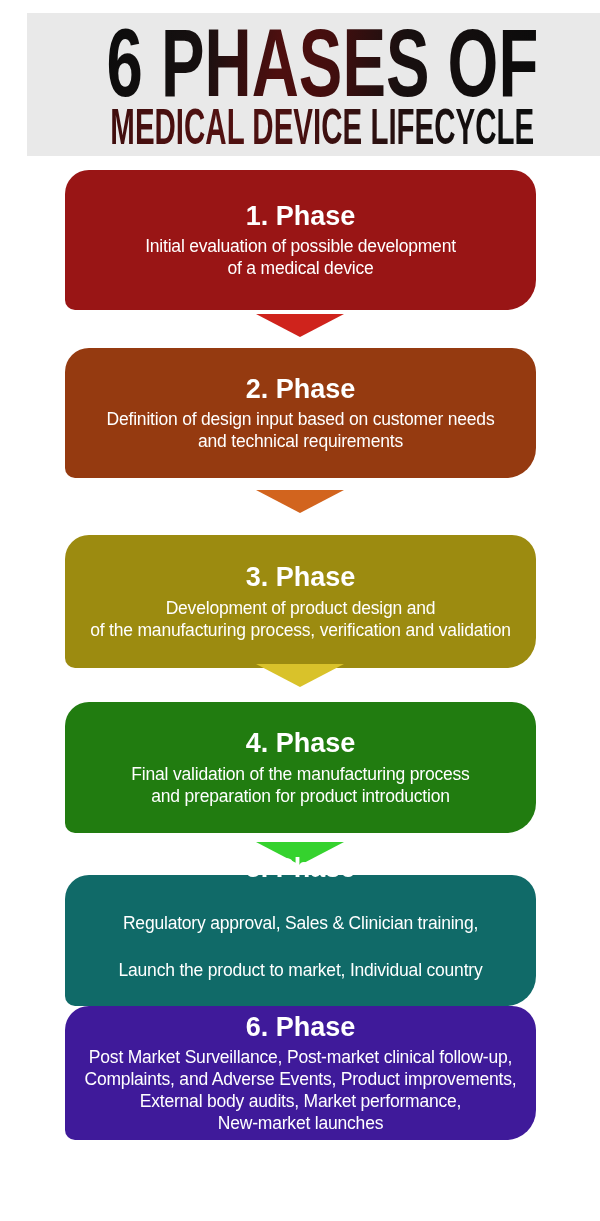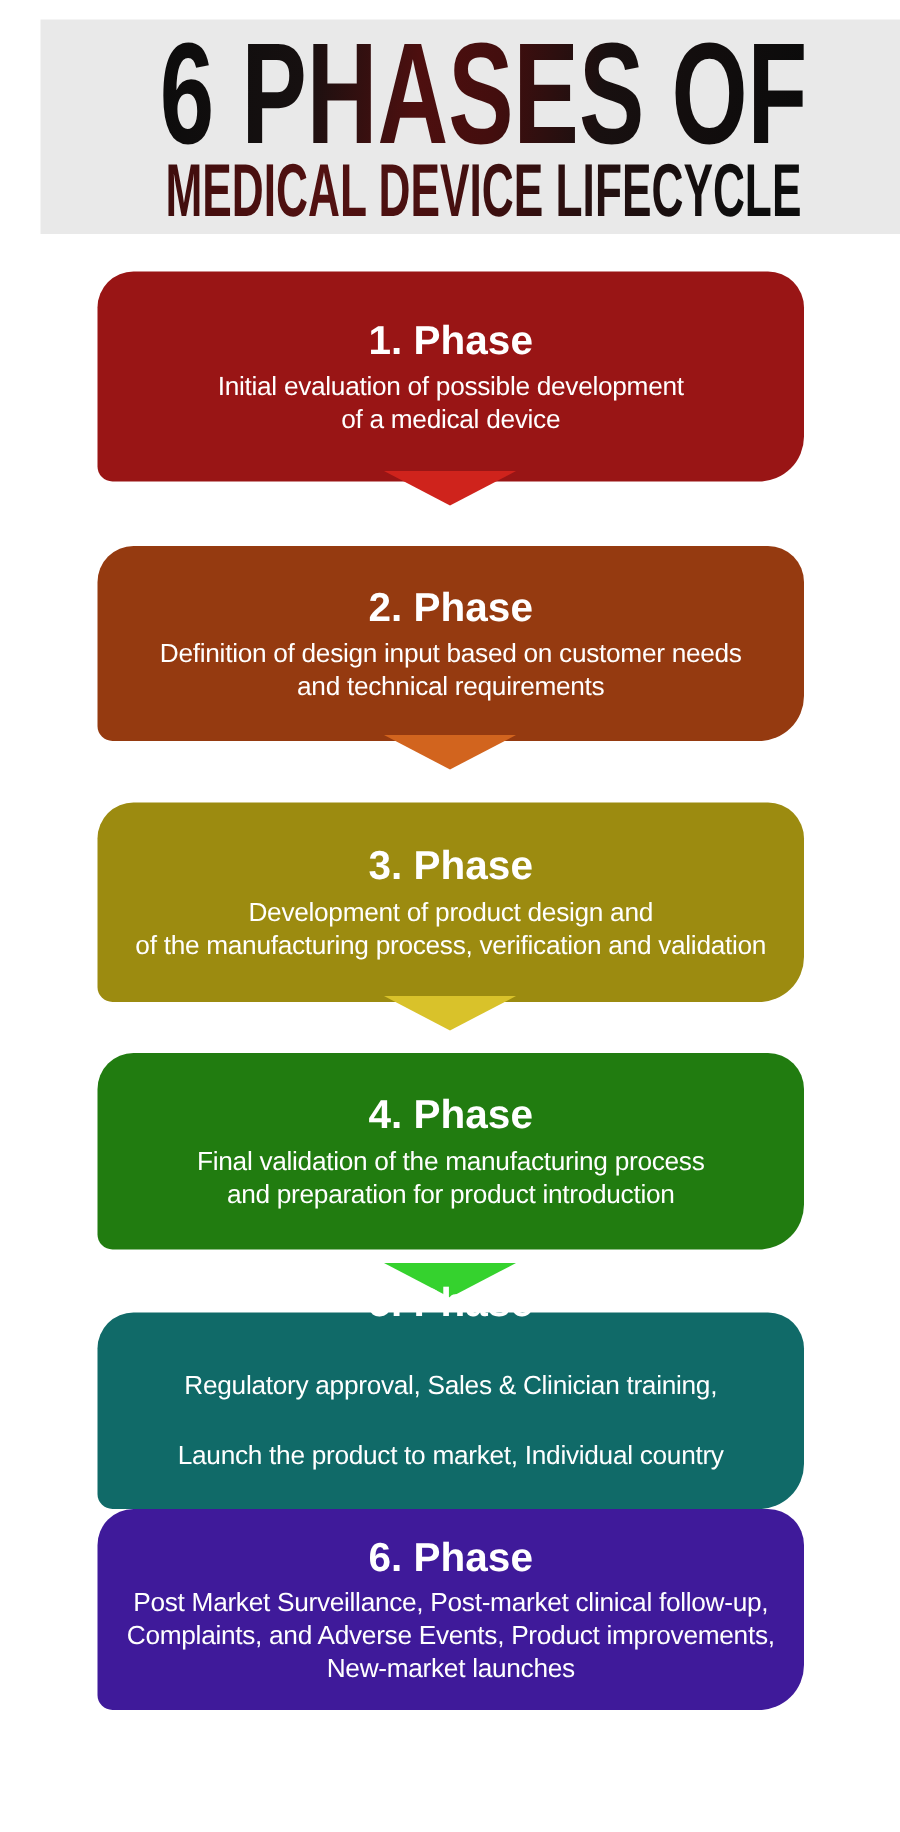--- a/index.html
+++ b/index.html
@@ -48,28 +48,28 @@
   }
 </style>
 </head>
 <body>
 
 <header class="header-panel">
   <h1 class="title-1">6 PHASES OF</h1>
   <div class="title-2">MEDICAL DEVICE LIFECYCLE</div>
 </header>
 
-<section class="phase" style="top: 181px; height: 140px; background-color: rgb(153, 21, 21);">
+<section class="phase" style="top: 170px; height: 140px; background-color: rgb(153, 21, 21);">
   <h2>1. Phase</h2>
   <p>Initial evaluation of possible development</p>
   <p>of a medical device</p>
 </section>
 <div class="arrow" style="top: 314px; border-top-color: rgb(207, 35, 28);"></div>
 
-<section class="phase" style="top: 364px; height: 130px; background-color: rgb(149, 58, 16);">
+<section class="phase" style="top: 348px; height: 130px; background-color: rgb(149, 58, 16);">
   <h2>2. Phase</h2>
   <p>Definition of design input based on customer needs</p>
   <p>and technical requirements</p>
 </section>
 <div class="arrow" style="top: 490px; border-top-color: rgb(210, 100, 30);"></div>
 
 <section class="phase" style="top: 535px; height: 133px; background-color: rgb(156, 139, 16);">
   <h2>3. Phase</h2>
   <p>Development of product design and</p>
   <p>of the manufacturing process, verification and validation</p>
@@ -88,14 +88,15 @@
   <p>Regulatory approval, Sales &amp; Clinician training,</p>
   <p>Launch the product to market, Individual country</p>
   <p>reimbursement approval</p>
 </section>
 <div class="arrow" style="top: 1017px; border-top-color: rgb(41, 194, 186);"></div>
 
 <section class="phase" style="top: 1006px; height: 134px; background-color: rgb(63, 26, 154);">
   <h2>6. Phase</h2>
   <p>Post Market Surveillance, Post-market clinical follow-up,</p>
   <p>Complaints, and Adverse Events, Product improvements,</p>
+  <p>External body audits, Market performance,</p>
   <p>New-market launches</p>
 </section>
 
 </body></html>

